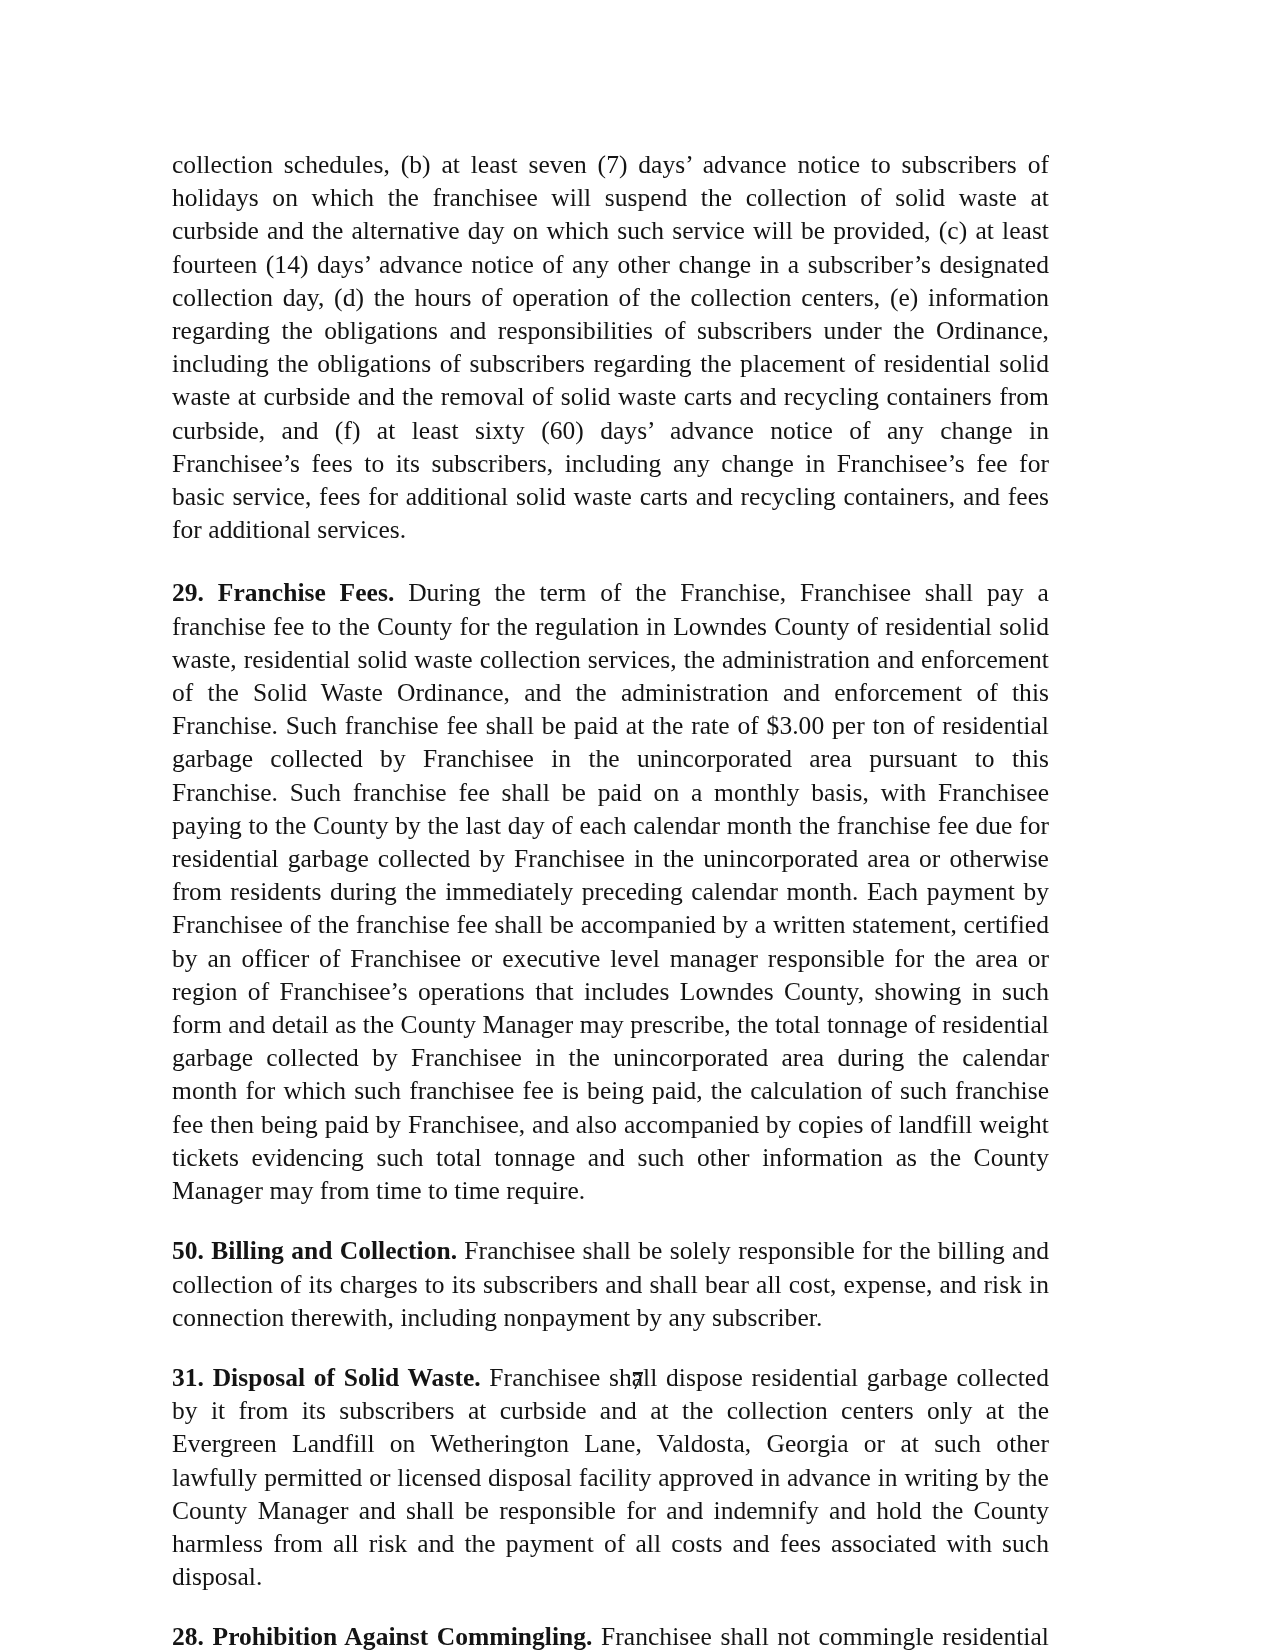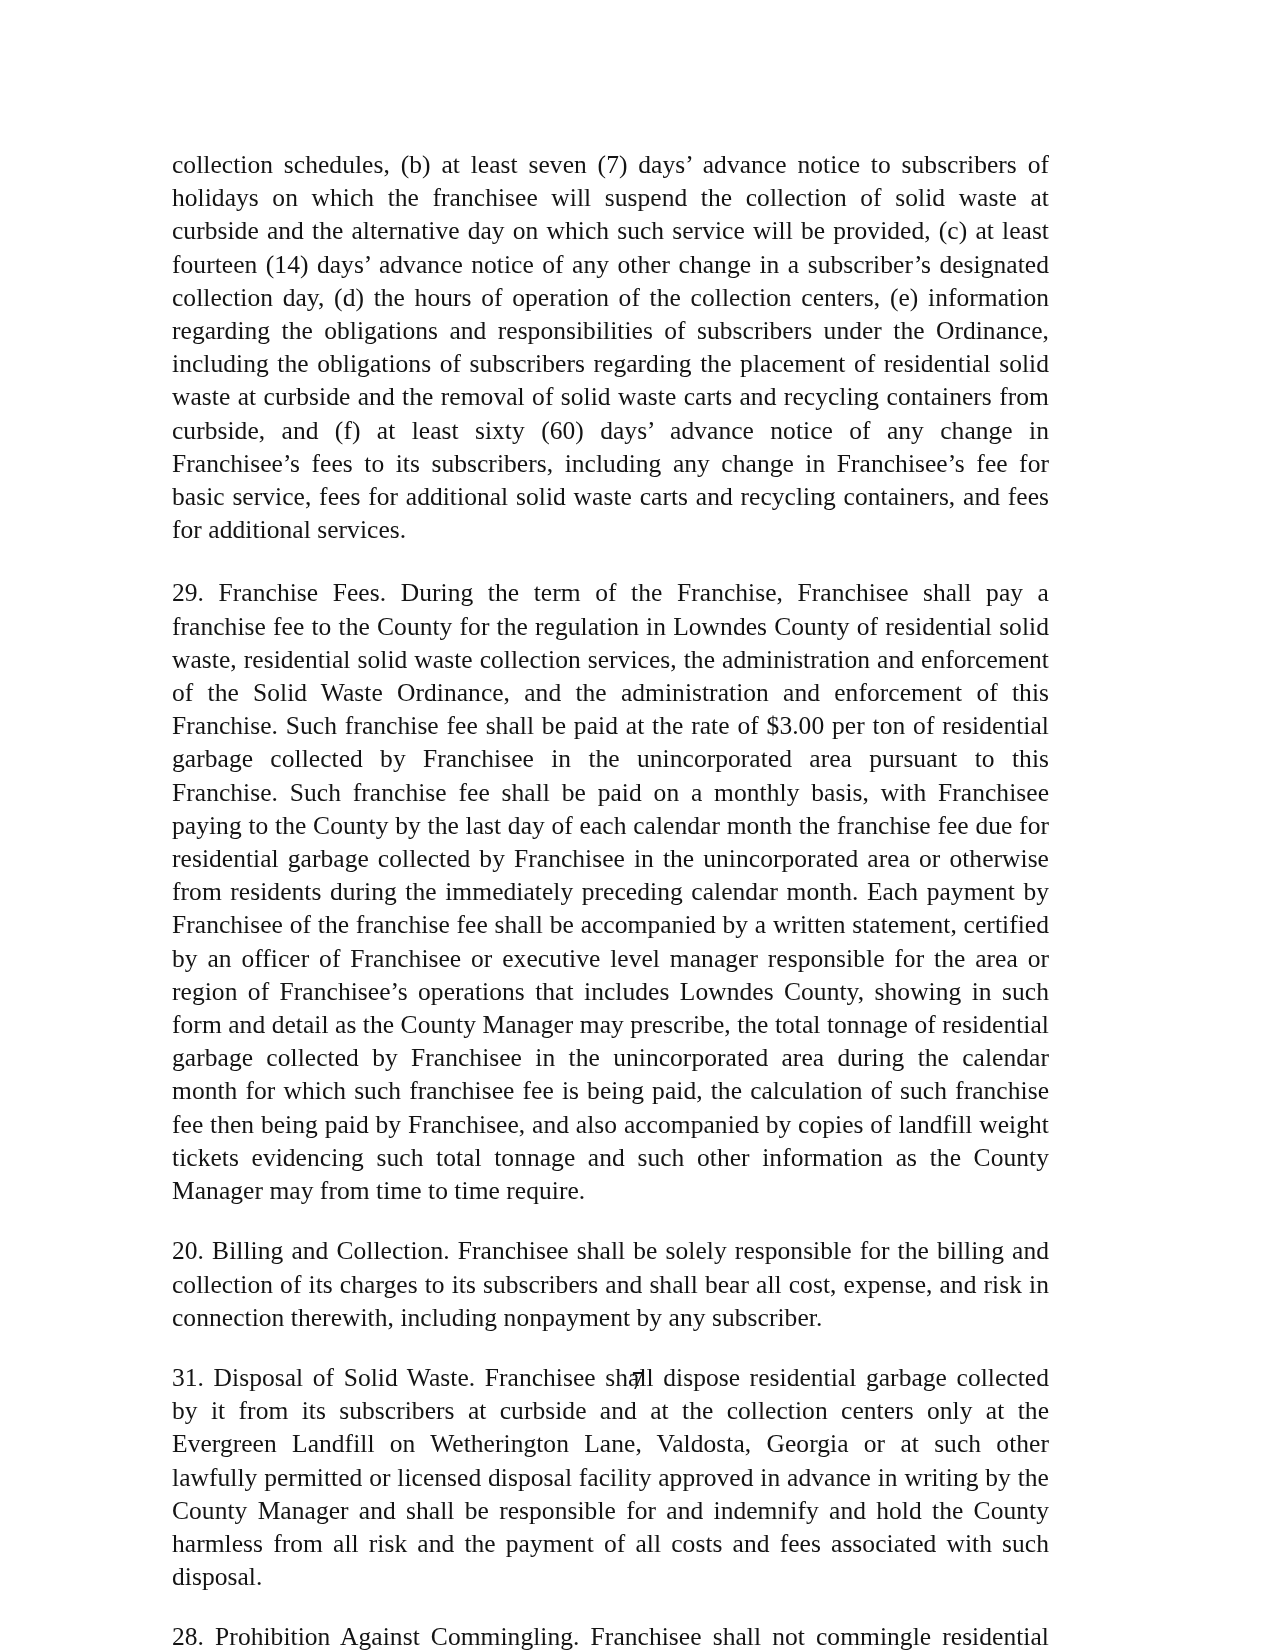--- a/index.html
+++ b/index.html
@@ -34,21 +34,21 @@
     line-height: 33.2px;
     margin: 0 0 27px 0;
     hyphens: none;
     color: #141414;
     letter-spacing: 0.05px;
   }
   .para:last-of-type {
     margin-bottom: 0;
   }
   .para .heading {
-    font-weight: normal;
+    font-weight: bold;
   }
   .para-continuation {
     margin-bottom: 30px;
   }
   .page-number {
     position: absolute;
     left: 0;
     right: 0;
     top: 1366px;
     text-align: center;
@@ -61,21 +61,21 @@
 <body>
 
 <div class="page">
 
   <div class="page-body">
 
     <p class="para para-continuation"><span>collection schedules, (b) at least seven (7) days’ advance notice to subscribers of holidays on which the franchisee will suspend the collection of solid waste at curbside and the alternative day on which such service will be provided, (c) at least fourteen (14) days’ advance notice of any other change in a subscriber’s designated collection day, (d) the hours of operation of the collection centers, (e) information regarding the obligations and responsibilities of subscribers under the Ordinance, including the obligations of subscribers regarding the placement of residential solid waste at curbside and the removal of solid waste carts and recycling containers from curbside, and (f) at least sixty (60) days’ advance notice of any change in Franchisee’s fees to its subscribers, including any change in Franchisee’s fee for basic service, fees for additional solid waste carts and recycling containers, and fees for additional services.</span></p>
 
     <p class="para"><span class="heading">29. Franchise Fees.</span><span> During the term of the Franchise, Franchisee shall pay a franchise fee to the County for the regulation in Lowndes County of residential solid waste, residential solid waste collection services, the administration and enforcement of the Solid Waste Ordinance, and the administration and enforcement of this Franchise. Such franchise fee shall be paid at the rate of $3.00 per ton of residential garbage collected by Franchisee in the unincorporated area pursuant to this Franchise. Such franchise fee shall be paid on a monthly basis, with Franchisee paying to the County by the last day of each calendar month the franchise fee due for residential garbage collected by Franchisee in the unincorporated area or otherwise from residents during the immediately preceding calendar month. Each payment by Franchisee of the franchise fee shall be accompanied by a written statement, certified by an officer of Franchisee or executive level manager responsible for the area or region of Franchisee’s operations that includes Lowndes County, showing in such form and detail as the County Manager may prescribe, the total tonnage of residential garbage collected by Franchisee in the unincorporated area during the calendar month for which such franchisee fee is being paid, the calculation of such franchise fee then being paid by Franchisee, and also accompanied by copies of landfill weight tickets evidencing such total tonnage and such other information as the County Manager may from time to time require.</span></p>
 
-    <p class="para"><span class="heading">20. Billing and Collection.</span><span> Franchisee shall be solely responsible for the billing and collection of its charges to its subscribers and shall bear all cost, expense, and risk in connection therewith, including nonpayment by any subscriber.</span></p>
+    <p class="para"><span class="heading">50. Billing and Collection.</span><span> Franchisee shall be solely responsible for the billing and collection of its charges to its subscribers and shall bear all cost, expense, and risk in connection therewith, including nonpayment by any subscriber.</span></p>
 
     <p class="para"><span class="heading">31. Disposal of Solid Waste.</span><span> Franchisee shall dispose residential garbage collected by it from its subscribers at curbside and at the collection centers only at the Evergreen Landfill on Wetherington Lane, Valdosta, Georgia or at such other lawfully permitted or licensed disposal facility approved in advance in writing by the County Manager and shall be responsible for and indemnify and hold the County harmless from all risk and the payment of all costs and fees associated with such disposal.</span></p>
 
     <p class="para"><span class="heading">28. Prohibition Against Commingling.</span><span> Franchisee shall not commingle residential solid waste collected from residents pursuant to this Franchise with any commercial solid waste or any other solid waste originating from elsewhere within the County or from outside the County.</span></p>
 
   </div>
 
   <div class="page-number">7</div>
 
 </div>

